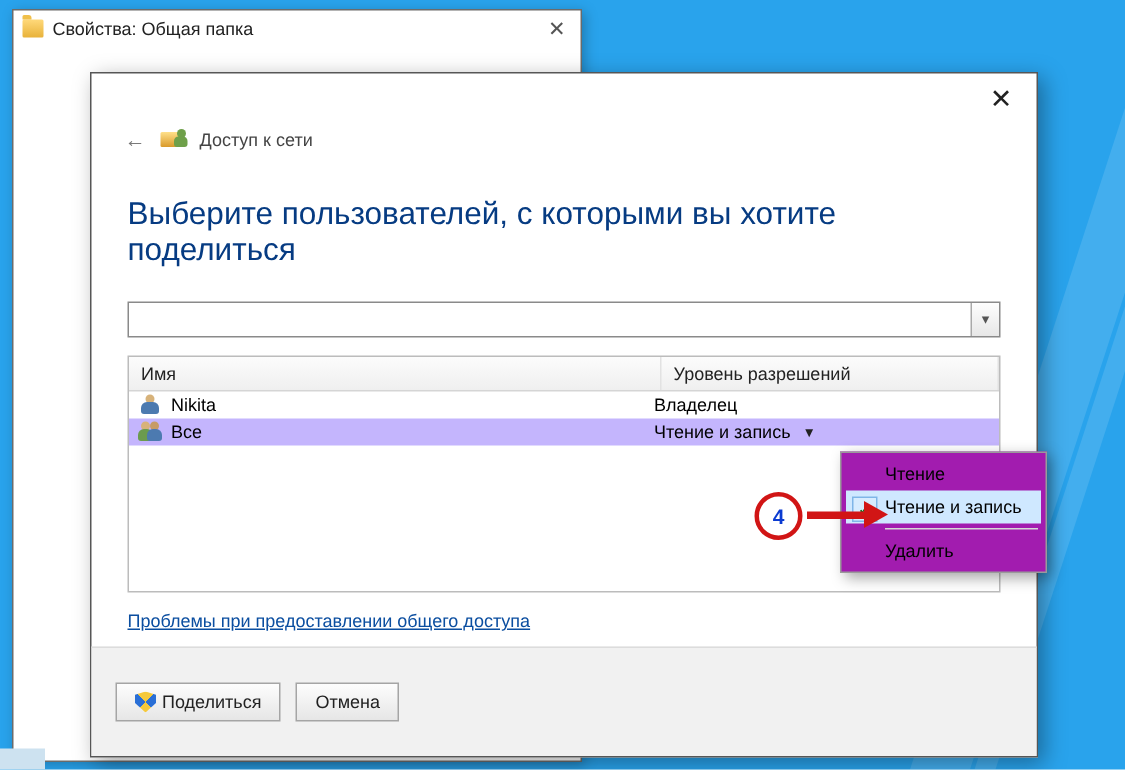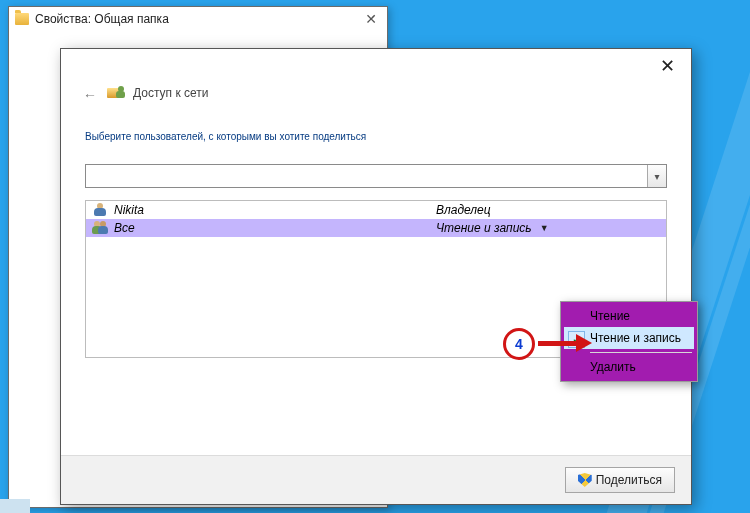--- a/index.html
+++ b/index.html
@@ -28,52 +28,52 @@
   .share-titlebar .closex { margin-left:auto; margin-top:6px; margin-right:10px; font-size:18px; line-height:18px; padding:2px 6px; color:#222; }
 
   .crumb-row { display:flex; align-items:center; padding:0 22px 2px 22px; color:#444; }
   .crumb-arrow { color:#7a7a7a; font-size:14px; margin-right:10px; }
   .share-ico { width:18px; height:16px; margin-right:8px; position:relative; }
   .share-ico .folder { position:absolute; left:0; top:3px; width:14px; height:10px; background:linear-gradient(#ffe08a,#d99a2b); border-radius:1px; }
   .share-ico .head { position:absolute; right:1px; top:1px; width:6px; height:6px; background:#6fa04a; border-radius:50%; }
   .share-ico .body { position:absolute; right:0; top:6px; width:9px; height:7px; background:#6fa04a; border-radius:3px 3px 2px 2px; }
 
   .content { padding:14px 24px 0 24px; }
-  .heading { color:#063b82; font-size:10px; margin:14px 0 10px 0; }
+  .heading { color:#063b82; font-size:21px; margin:14px 0 10px 0; }
   .instr { color:#333; line-height:1.35; max-width:560px; }
 
   .add-row { display:flex; gap:10px; margin-top:22px; }
   .combo { flex:1; height:22px; border:1px solid #8a8a8a; background:#fff; display:flex; align-items:center; }
   .combo .field { flex:1; height:100%; }
   .combo .combo-btn { width:18px; height:100%; border-left:1px solid #a9a9a9; background:linear-gradient(#fdfdfd,#e7e7e7); display:flex; align-items:center; justify-content:center; color:#555; font-size:10px; }
   .btn { height:24px; padding:0 12px; background:linear-gradient(#fdfdfd,#e6e6e6); border:1px solid #a5a5a5; display:inline-flex; align-items:center; color:#222; }
   .btn.disabled { color:#8e8e8e; }
 
   .table-wrap { margin-top:12px; border:1px solid #bcbcbc; height:156px; background:#fff; position:relative; }
   .thead { display:flex; height:22px; background:linear-gradient(#fcfcfc,#efefef); border-bottom:1px solid #d5d5d5; }
   .thead .th { padding:0 8px; display:flex; align-items:center; border-right:1px solid #e2e2e2; color:#222; }
   .col-name { width:338px; }
   .col-perm { flex:1; }
   .trow { display:flex; height:18px; align-items:center; }
-  .trow .td { display:flex; align-items:center;font-style:italic; }
+  .trow .td { display:flex; align-items:center; }
   .td.col-name { width:338px; padding-left:6px; gap:6px; }
   .td.col-perm { flex:1; padding-left:6px; gap:4px; }
   .trow.selected { background:#c4b5fd; }
   .user-ico, .group-ico { width:16px; height:14px; position:relative; flex-shrink:0; }
   .user-ico .h { position:absolute; left:5px; top:0; width:6px; height:6px; border-radius:50%; background:#d7b27a; }
   .user-ico .b { position:absolute; left:2px; top:5px; width:12px; height:8px; border-radius:4px 4px 2px 2px; background:#4c7ab0; }
   .group-ico .h1 { position:absolute; left:2px; top:0; width:6px; height:6px; border-radius:50%; background:#d7b27a; }
   .group-ico .h2 { position:absolute; left:8px; top:0; width:6px; height:6px; border-radius:50%; background:#c79b66; }
   .group-ico .b1 { position:absolute; left:0; top:5px; width:10px; height:8px; border-radius:4px 4px 2px 2px; background:#6b9b4f; }
   .group-ico .b2 { position:absolute; left:6px; top:5px; width:10px; height:8px; border-radius:4px 4px 2px 2px; background:#4c7ab0; }
   .perm-caret { margin-left:4px; font-size:9px; color:#222; }
 
   .troubleshoot { margin-top:12px; color:#0b4ea0; text-decoration:underline; display:inline-block; }
 
-  .footer { position:absolute; left:0; right:0; bottom:0; height:48px; background:#f1f1f1; border-top:1px solid #dcdcdc; display:flex; align-items:center; justify-content:flex-end; padding:0 16px; gap:10px; }
+  .footer { position:absolute; left:0; right:0; bottom:0; height:48px; background:#f1f1f1; border-top:1px solid #dcdcdc; display:flex; align-items:center; justify-content:flex-start; padding:12px 16px; gap:10px; }
   .shield { width:14px; height:14px; position:relative; margin-right:4px; }
   .shield::before { content:""; position:absolute; inset:0; background:
       conic-gradient(from 45deg at 50% 50%, #2a6fd6 0 90deg, #f5c93b 90deg 180deg, #2a6fd6 180deg 270deg, #f5c93b 270deg 360deg);
       clip-path: polygon(50% 0, 100% 15%, 100% 55%, 50% 100%, 0 55%, 0 15%); }
 
   
   .perm-menu { position:absolute; left:560px; top:301px; width:130px; background:#a21caf; border:1px solid #9a9a9a; box-shadow:3px 3px 9px rgba(0,0,0,0.35); padding:3px; z-index:50; }
   .perm-menu .mi { height:22px; display:flex; align-items:center; padding-left:26px; position:relative; }
   .perm-menu .sep { height:1px; background:#d7d7d7; margin:3px 2px 3px 26px; }
   .perm-menu .mi.hover { background:#cfe8ff; }
@@ -122,20 +122,24 @@
     <div class="heading">Выберите пользователей, с которыми вы хотите поделиться</div>
 
     <div class="add-row">
       <div class="combo">
         <div class="field"></div>
         <div class="combo-btn">▾</div>
       </div>
     </div>
 
     <div class="table-wrap">
+      <div class="thead">
+        <div class="th col-name">Имя</div>
+        <div class="th col-perm">Уровень разрешений</div>
+      </div>
       <div id="rows">
           <div class="trow">
             <div class="td col-name">
               <span class="user-ico">
                 <span class="h"></span>
                 <span class="b"></span>
               </span>
               <span>Nikita</span>
             </div>
             <div class="td col-perm">
@@ -153,27 +157,29 @@
               <span>Все</span>
             </div>
             <div class="td col-perm">
               <span>Чтение и запись</span>
               <span class="perm-caret">▼</span>
             </div>
           </div>
         </div>
     </div>
 
+    <a class="troubleshoot">Проблемы при предоставлении общего доступа</a>
   </div>
 
   <div class="footer">
     <div class="btn">
       <span class="shield"></span>
       <span>Поделиться</span>
     </div>
+    <div class="btn">Отмена</div>
   </div>
 </div>
 
 <div class="perm-menu" id="perm-menu">
     <div class="mi">
       <span>Чтение</span>
     </div>
     <div class="mi hover">
       <span class="check">✓</span>
       <span>Чтение и запись</span>

